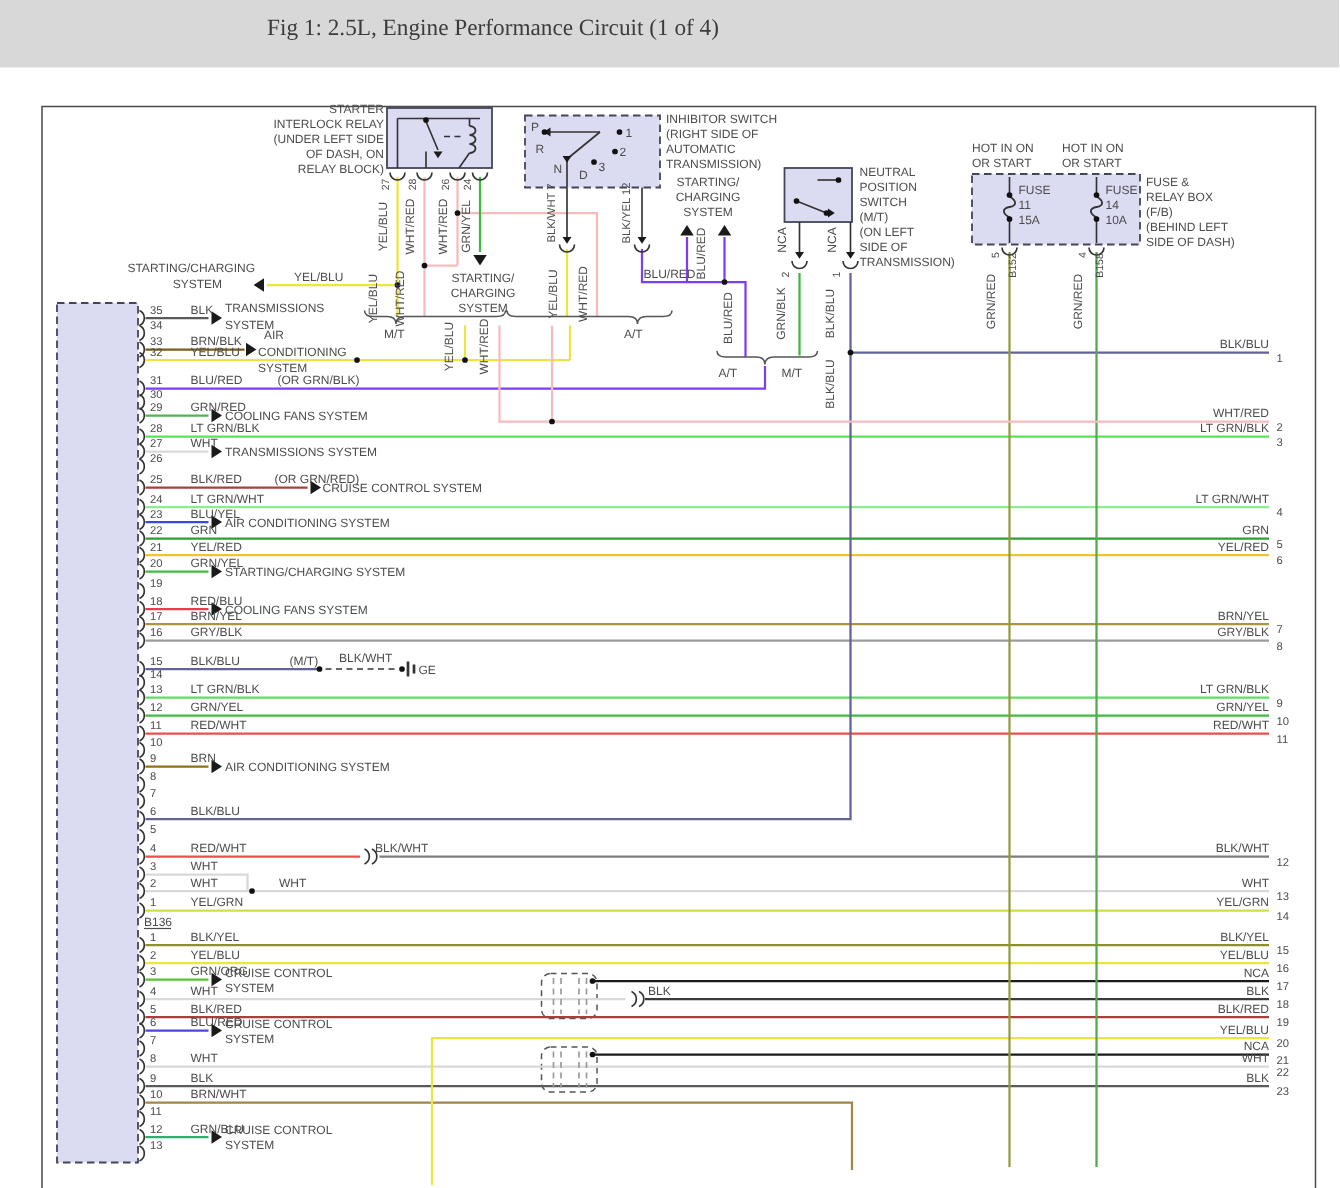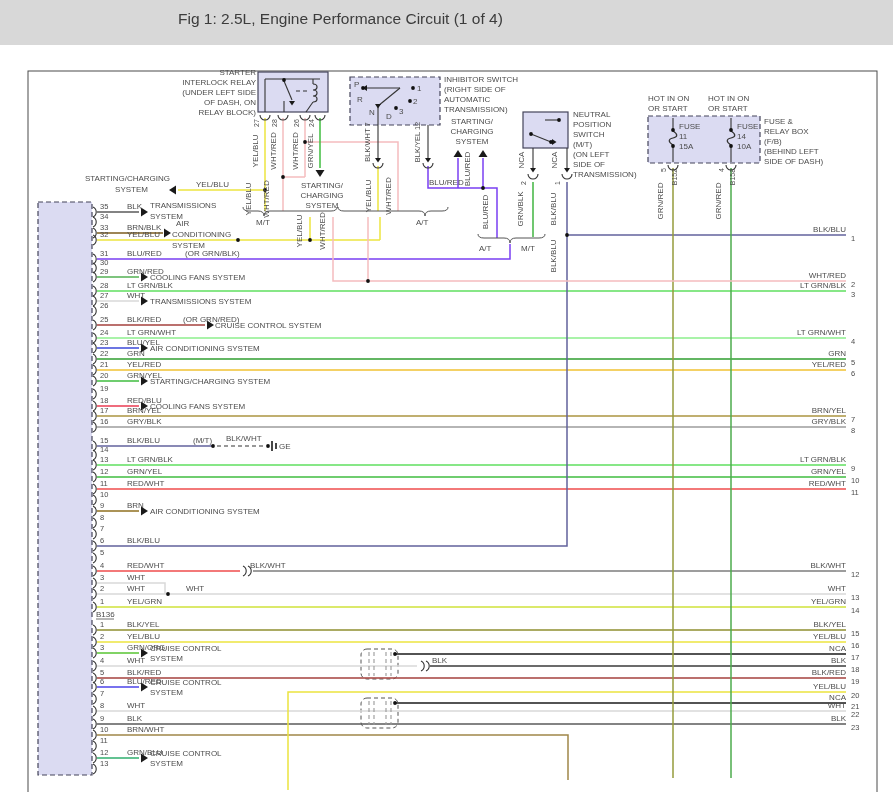--- a/index.html
+++ b/index.html
@@ -1,20 +1,20 @@
 <!DOCTYPE html>
 <html><head>
 <meta charset="utf-8">
 <style>
   html,body{margin:0;padding:0;background:#fff;}
   .canvas{position:relative;width:893px;height:792px;background:#ffffff;overflow:hidden;
           font-family:"Liberation Sans",sans-serif;}
   .titlebar{position:absolute;left:0;top:0;width:893px;height:45px;background:#d8d8d8;}
   .figure-title{position:absolute;left:178px;top:10px;font-size:15.5px;color:#3c3c3c;
-          font-family:Liberation Sans, sans-serif;}
+          font-family:Liberation Serif, serif;}
   svg{position:absolute;left:0;top:0;}
   svg text{font-family:"Liberation Sans",sans-serif;fill:#4c4c4c;}
 </style>
 </head>
 <body>
 
 <div class="canvas">
   <div class="titlebar"></div>
   <div class="figure-title">Fig 1: 2.5L, Engine Performance Circuit (1 of 4)</div>
   <svg width="893" height="792" viewBox="0 0 893 792">

